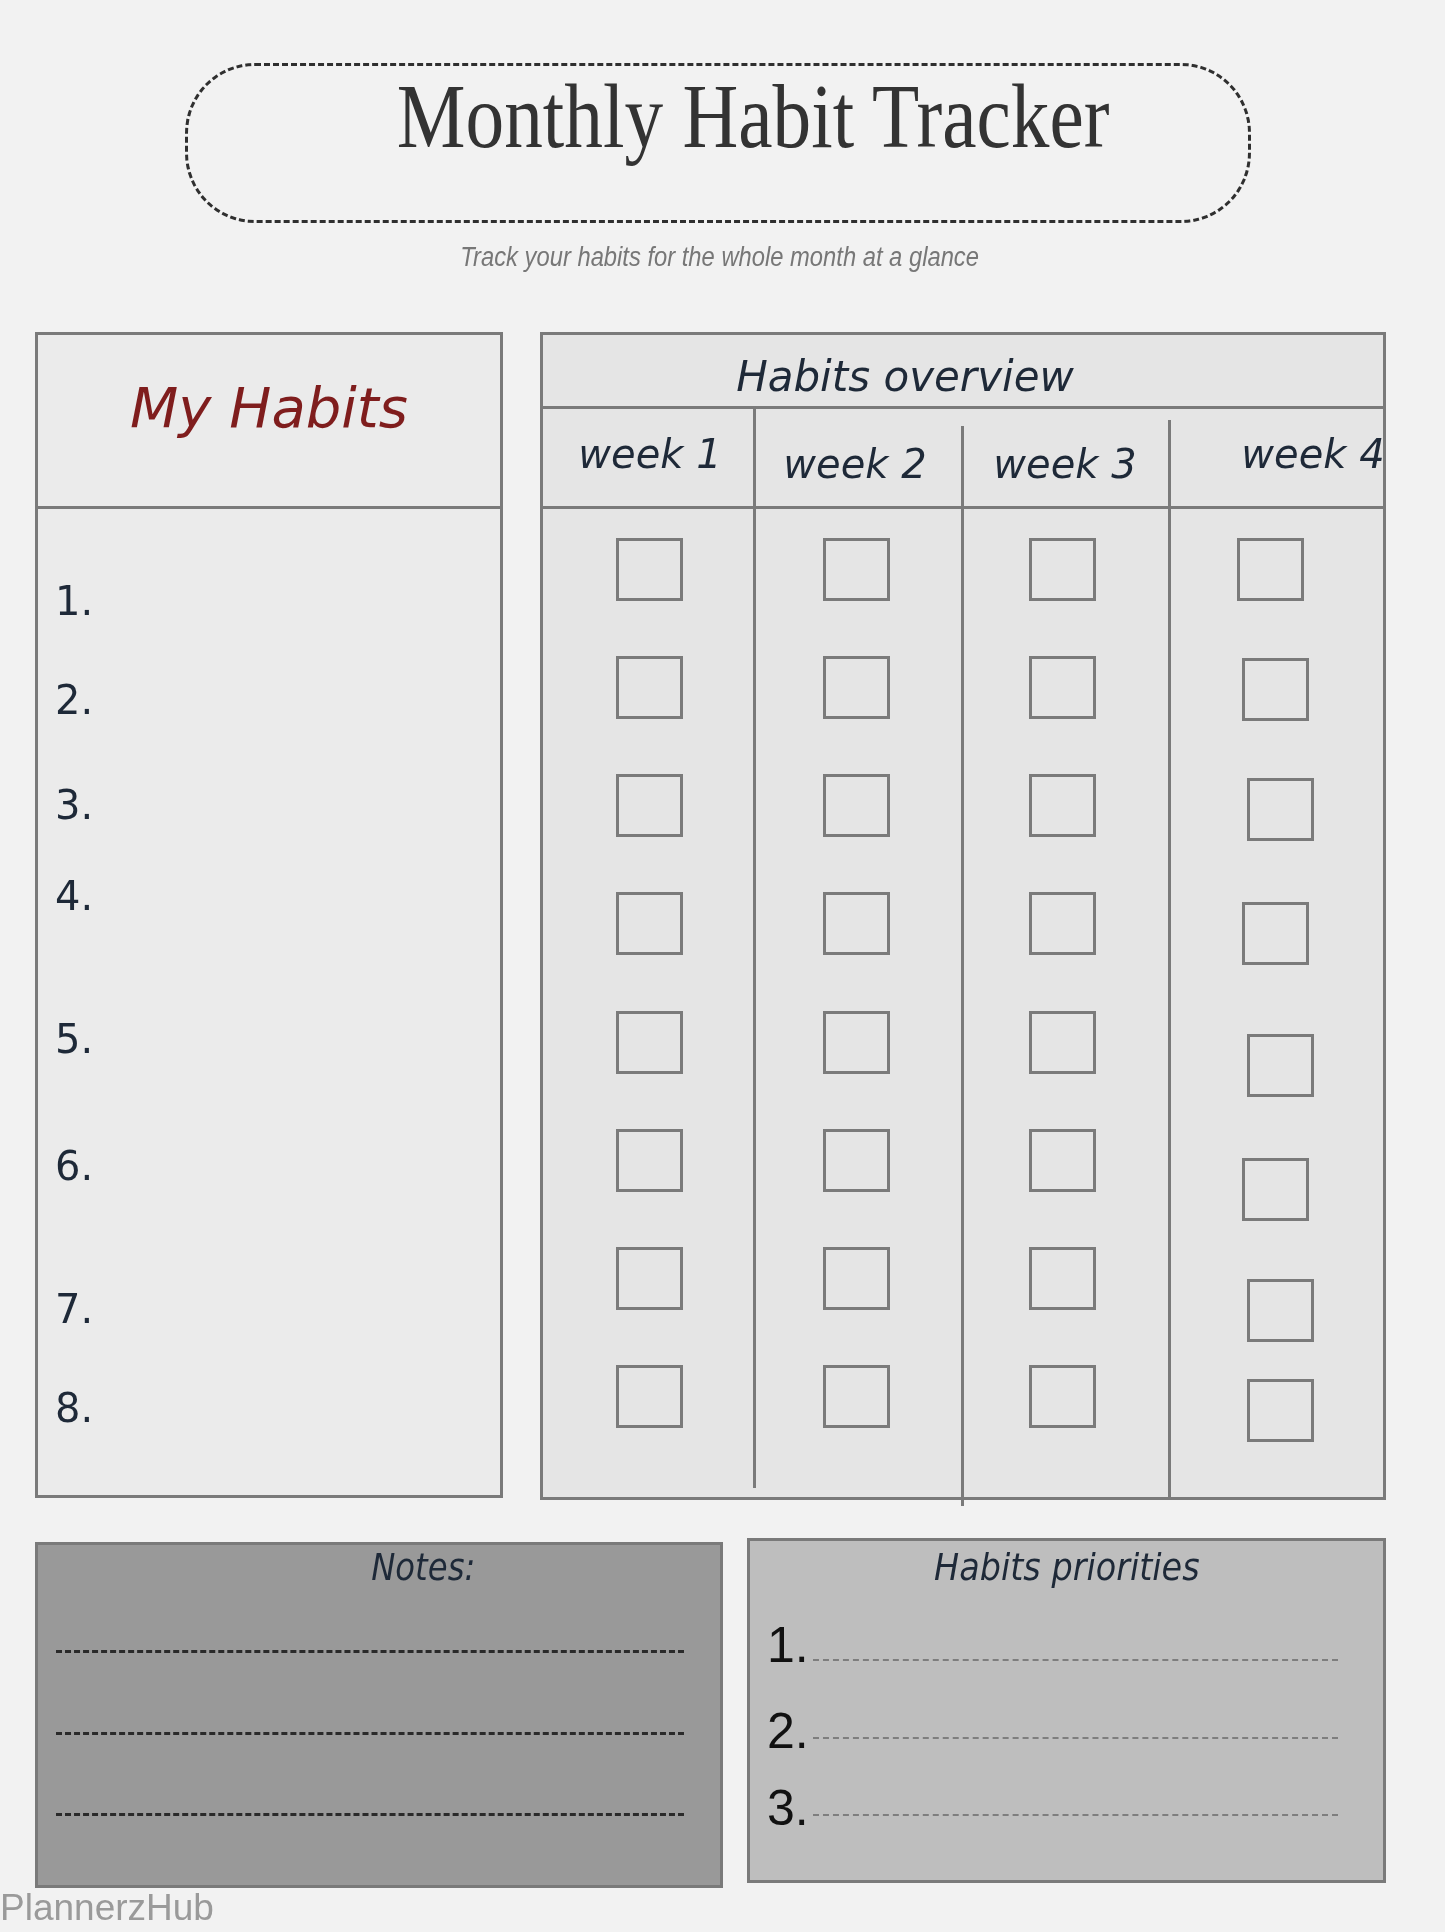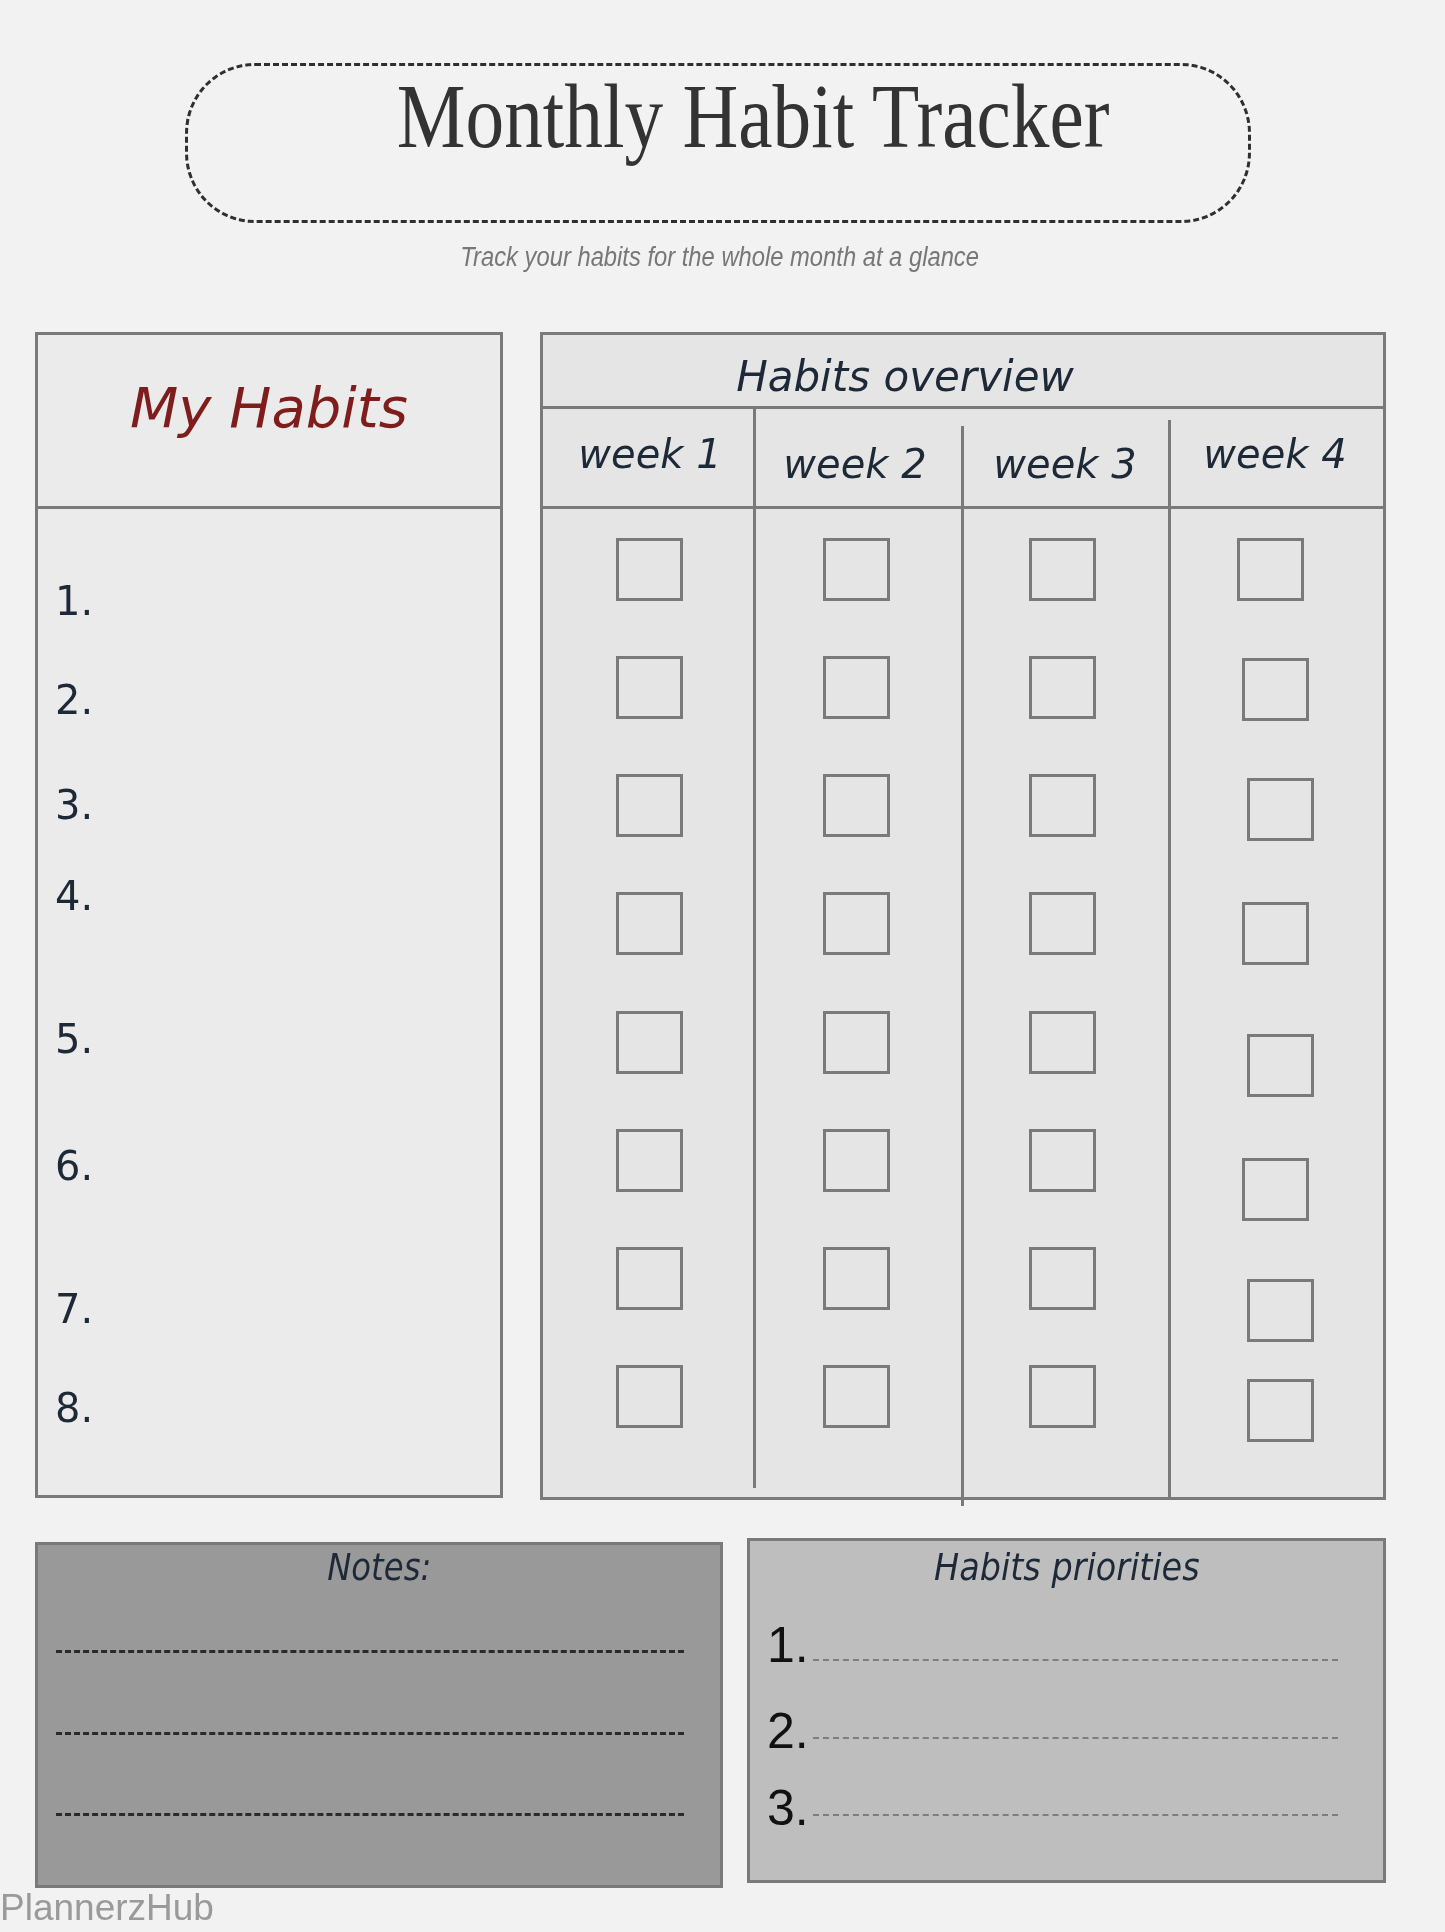--- a/index.html
+++ b/index.html
@@ -55,21 +55,21 @@
     width: 67px; height: 63px; border: 3px solid #7a7a7a; box-sizing: border-box;
     background: transparent; cursor: pointer;
   }
 
   .notes-box {
     left: 35px; top: 1542px; width: 688px; height: 346px;
     background: #999999; border: 3px solid #7a7a7a; box-sizing: border-box;
   }
   .notes-title {
     left: 35px; top: 1545px; width: 688px; text-align: center;
-    font-style: italic; font-size: 38px; color: #1e2938;
+    font-style: italic; font-size: 38px; color: #1e2938; padding-left: 44px;
   }
   .notes-title span { display: inline-block; transform: scaleX(0.85); }
   .notes-line { left: 56px; width: 628px; height: 0; border-top: 3px dashed #2a2a2a; }
 
   .prio-box {
     left: 747px; top: 1538px; width: 639px; height: 345px;
     background: #bebebe; border: 3px solid #7a7a7a; box-sizing: border-box;
   }
   .prio-title {
     left: 747px; top: 1545px; width: 639px; text-align: center;
@@ -111,21 +111,21 @@
 <div class="abs ov-hline2"></div>
 <div class="abs vdiv" style="left:753px; top:408px; height:1080px"></div>
 <div class="abs vdiv" style="left:961px; top:426px; height:1080px"></div>
 <div class="abs vdiv" style="left:1168px; top:420px; height:1078px"></div>
 
 <div class="abs ov-title">Habits overview</div>
 
 <div class="abs week-label" style="left:550px; top:431px">week 1</div>
 <div class="abs week-label" style="left:755px; top:441px">week 2</div>
 <div class="abs week-label" style="left:965px; top:441px">week 3</div>
-<div class="abs week-label" style="left:1175px; top:431px">week 4</div>
+<div class="abs week-label" style="left:1213px; top:431px">week 4</div>
 
 <div class="abs cb" style="left:616px; top:538px"></div>
 <div class="abs cb" style="left:616px; top:656px"></div>
 <div class="abs cb" style="left:616px; top:774px"></div>
 <div class="abs cb" style="left:616px; top:892px"></div>
 <div class="abs cb" style="left:616px; top:1011px"></div>
 <div class="abs cb" style="left:616px; top:1129px"></div>
 <div class="abs cb" style="left:616px; top:1247px"></div>
 <div class="abs cb" style="left:616px; top:1365px"></div>
 

